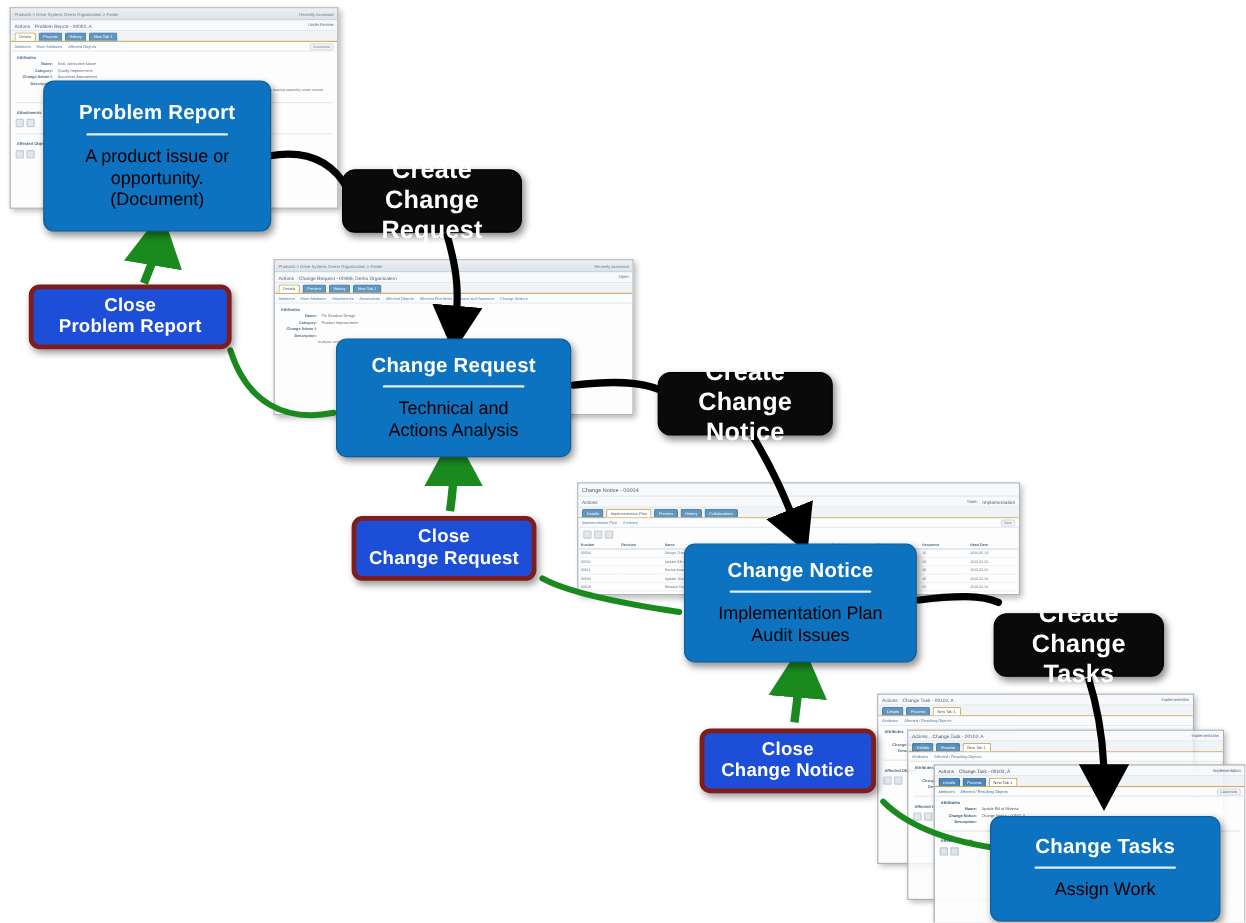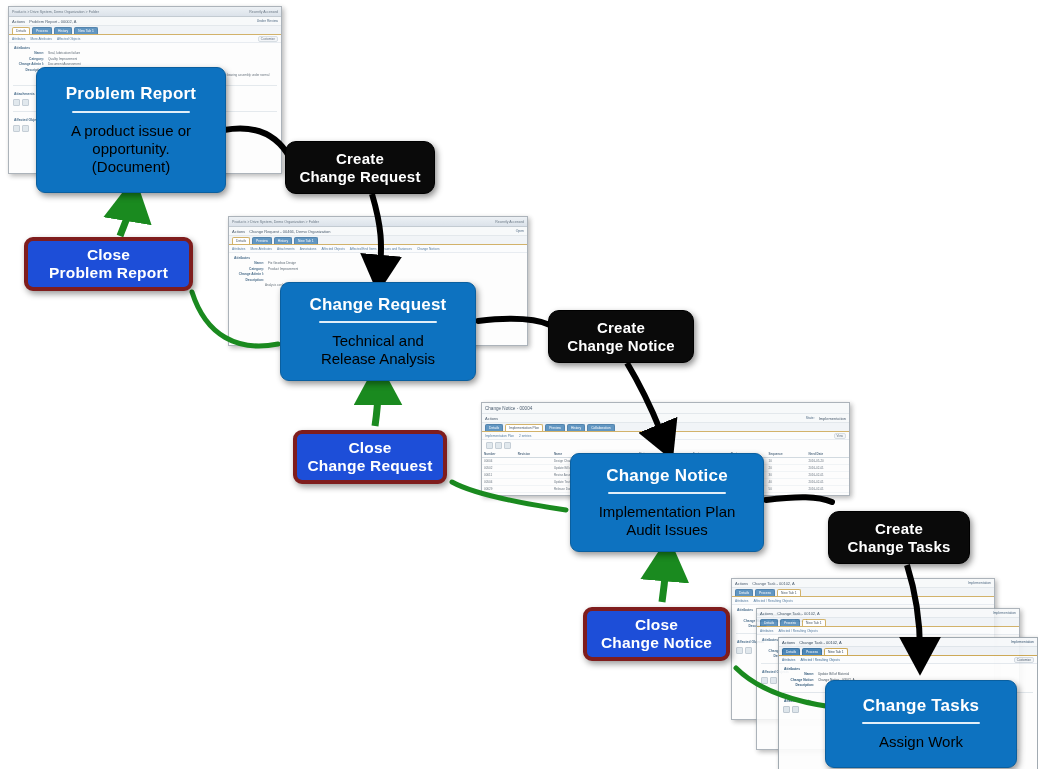--- a/index.html
+++ b/index.html
@@ -49,21 +49,21 @@
         box-shadow:2px 3px 6px rgba(0,0,0,.42);}
   .node.black{background:#0a0a0a;border:1px solid #000;border-radius:11px;
         box-shadow:2px 3px 6px rgba(0,0,0,.45);}
   .node.green{background:#1d4ed8;border:4px solid #7f1d1d;
         box-shadow:2px 3px 6px rgba(0,0,0,.40);}
   .node .ttl{color:#ffffff;font-weight:bold;line-height:1.18;letter-spacing:.2px;}
   .node .rule{height:2px;background:#eef6fb;border-radius:1px;opacity:.95;}
   .node .sub{color:#000000;line-height:1.22;}
   .node.blue .ttl{font-size:17px;}
   .node.blue .sub{font-size:15px;}
-  .node.black .ttl{font-size:15px;}
+  .node.black .ttl{font-size:21px;}
   .node.green .ttl{font-size:15.5px;}
 
   svg.arrows{position:absolute;left:0;top:0;width:1038px;height:769px;z-index:30;
         pointer-events:none;overflow:visible;}
 </style>
 </head>
 <body>
 
 <div id="stage">
 
@@ -402,21 +402,21 @@
     <div class="rule" style="width:118px;margin:7px 0 9px;"></div>
     <div class="sub">A product issue or</div>
     <div class="sub">opportunity.</div>
     <div class="sub">(Document)</div>
   </div>
 
   <div class="node blue" style="left:280px;top:282px;width:196px;height:99px;">
     <div class="ttl">Change Request</div>
     <div class="rule" style="width:118px;margin:6px 0 9px;"></div>
     <div class="sub">Technical and</div>
-    <div class="sub">Release  Analysis</div>
+    <div class="sub">Actions  Analysis</div>
   </div>
 
   <div class="node blue" style="left:570px;top:453px;width:194px;height:99px;">
     <div class="ttl">Change Notice</div>
     <div class="rule" style="width:118px;margin:6px 0 9px;"></div>
     <div class="sub">Implementation Plan</div>
     <div class="sub">Audit  Issues</div>
   </div>
 
   <div class="node blue" style="left:825px;top:680px;width:192px;height:88px;">

